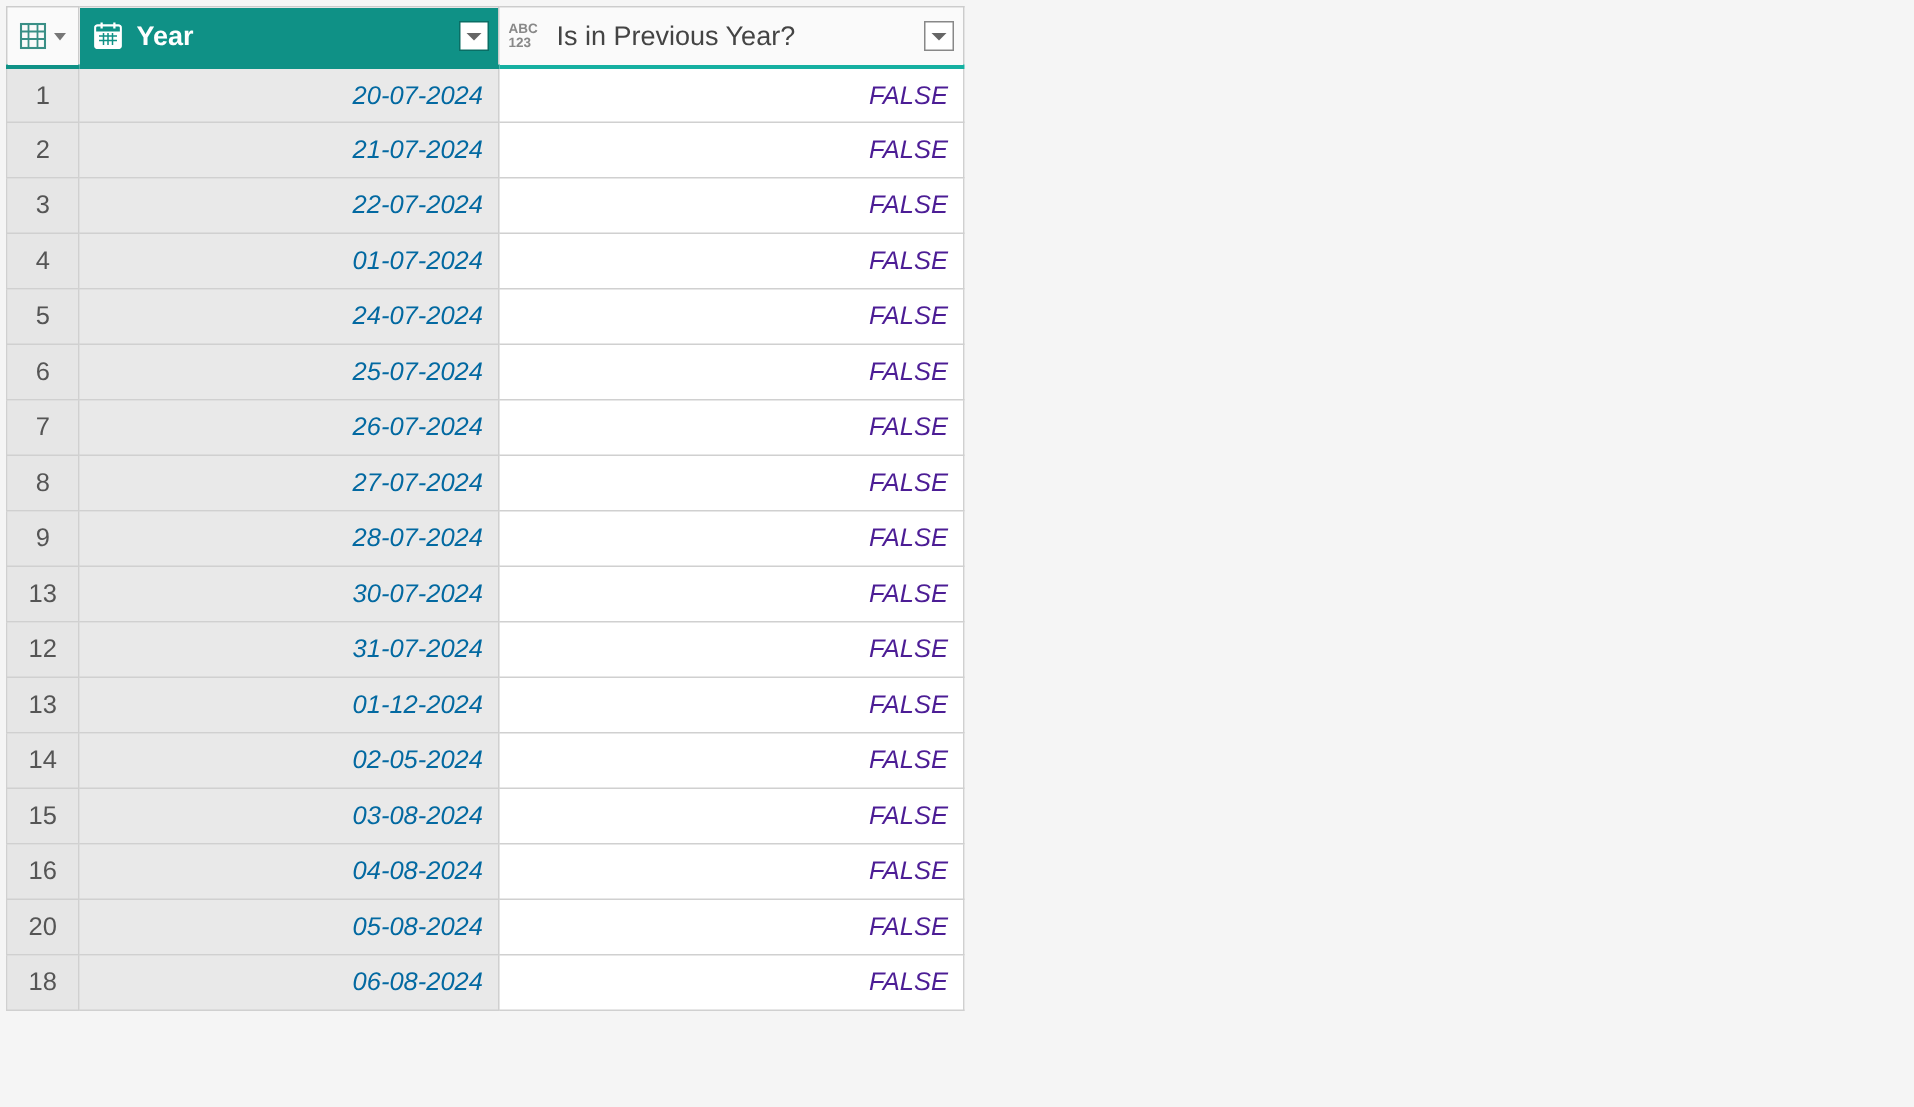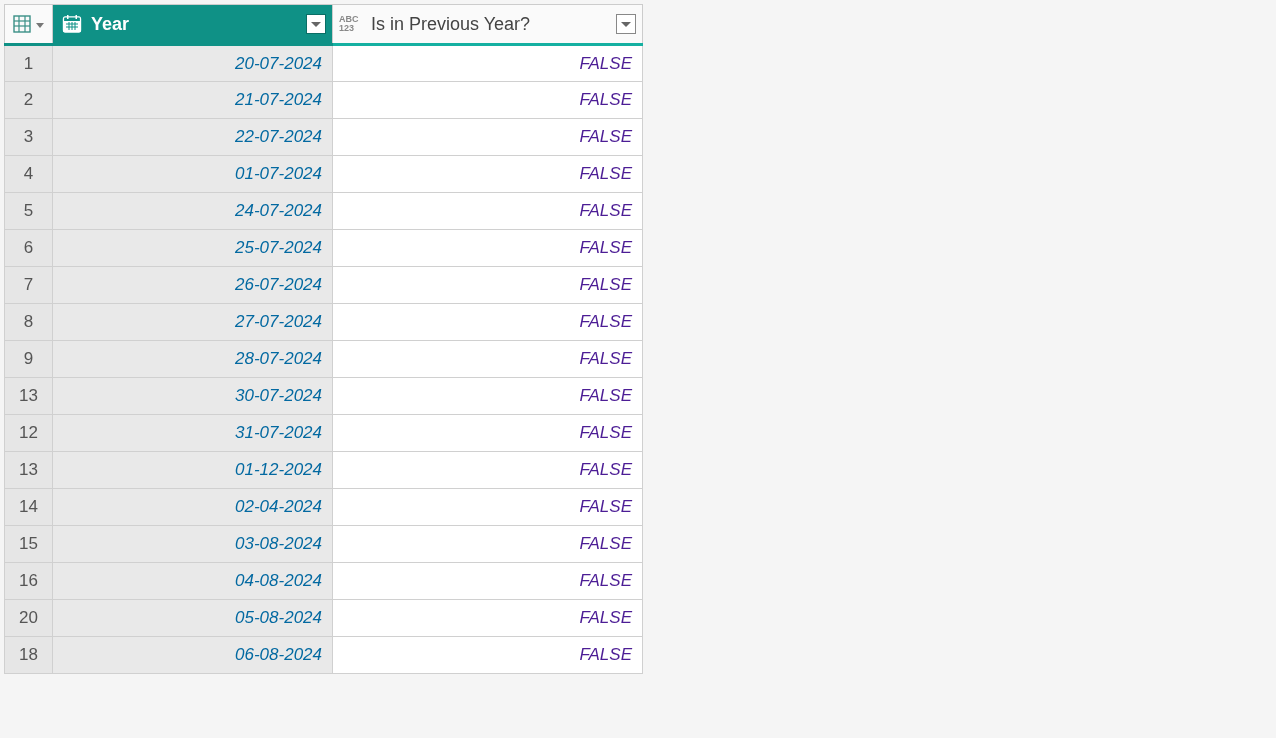--- a/index.html
+++ b/index.html
@@ -259,21 +259,21 @@
           <td class="cell-year">31-07-2024</td>
           <td class="cell-prev">FALSE</td>
         </tr>
         <tr class="row">
           <td class="row-idx">13</td>
           <td class="cell-year">01-12-2024</td>
           <td class="cell-prev">FALSE</td>
         </tr>
         <tr class="row">
           <td class="row-idx">14</td>
-          <td class="cell-year">02-04-2024</td>
+          <td class="cell-year">02-05-2024</td>
           <td class="cell-prev">FALSE</td>
         </tr>
         <tr class="row">
           <td class="row-idx">15</td>
           <td class="cell-year">03-08-2024</td>
           <td class="cell-prev">FALSE</td>
         </tr>
         <tr class="row">
           <td class="row-idx">16</td>
           <td class="cell-year">04-08-2024</td>

